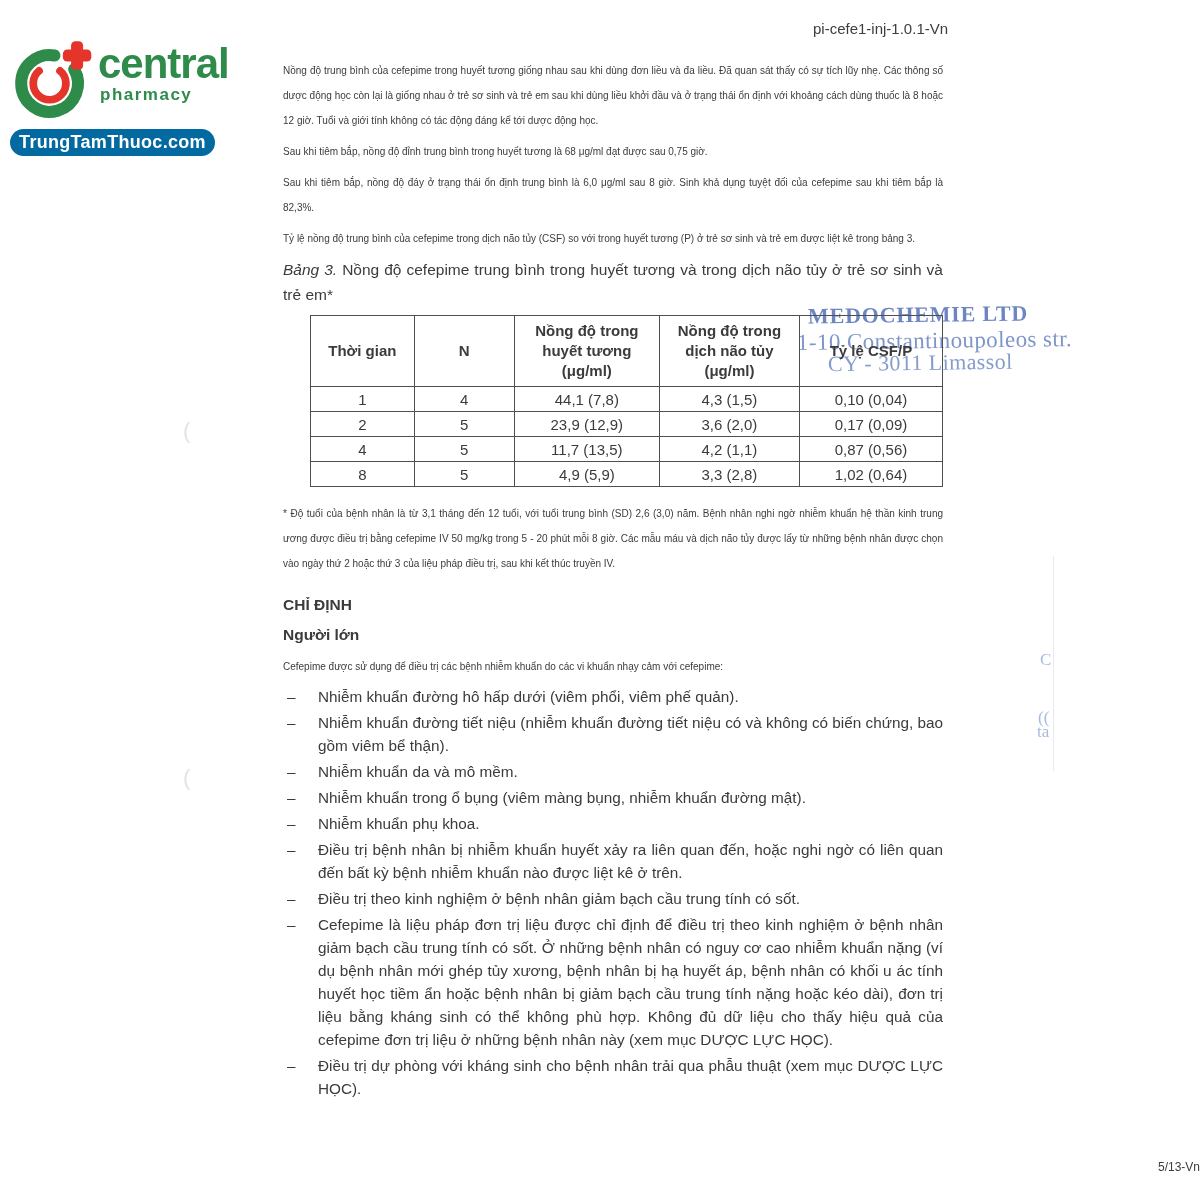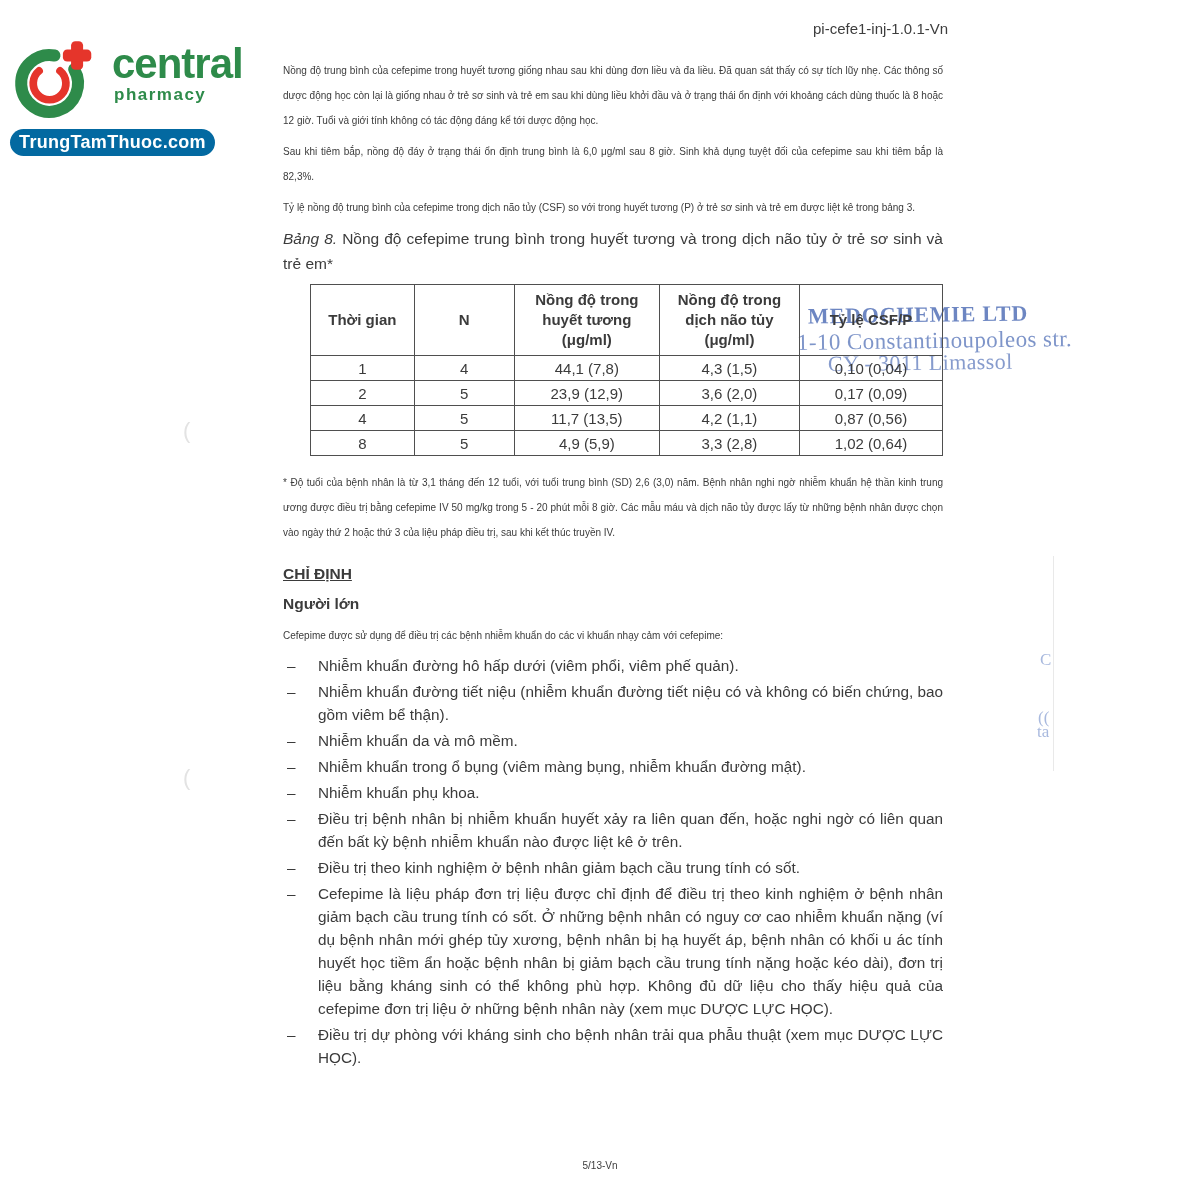--- a/index.html
+++ b/index.html
@@ -4,28 +4,28 @@
 <style>
   html,body{margin:0;padding:0;}
   body{
     width:1200px;height:1200px;position:relative;background:#ffffff;
     font-family:"Liberation Sans", sans-serif;color:#3b3b3b;overflow:hidden;
   }
   
   .logo{position:absolute;left:10px;top:34px;width:212px;}
   .logo-top{display:flex;align-items:flex-start;}
   .logo-icon{width:86px;height:92px;flex:0 0 auto;}
-  .logo-words{padding-top:10px;margin-left:16px;}
+  .logo-words{padding-top:10px;margin-left:2px;}
   .logo-brand{font-size:42px;line-height:40px;font-weight:700;color:#2e8b4a;letter-spacing:-1px;}
   .logo-sub{font-size:17px;font-weight:700;color:#2e8b4a;letter-spacing:1.5px;margin-top:1px;margin-left:2px;}
   .logo-pill{margin-top:3px;width:205px;height:27px;background:#0369a1;border-radius:15px;
     display:flex;align-items:center;justify-content:center;color:#fff;font-weight:700;font-size:18px;letter-spacing:.3px;}
   
   .doccode{position:absolute;left:813px;top:20px;font-size:15px;color:#3d3d3d;}
-  .footer{position:absolute;left:0;top:1160px;width:100%;text-align:center;font-size:10px;color:#3d3d3d;}
+  .footer{position:absolute;left:0;top:1160px;width:100%;text-align:right;font-size:12px;color:#3d3d3d;}
   
   .watermark{position:absolute;left:0;top:0;width:1200px;height:1016px;z-index:1;pointer-events:none;
     font-family:"Liberation Serif", serif;color:#5472b8;}
   .wm1{position:absolute;left:808px;top:302px;font-size:22px;font-weight:700;letter-spacing:.8px;opacity:.85;transform:rotate(-.8deg);}
   .wm2{position:absolute;left:797px;top:328px;font-size:23px;letter-spacing:.4px;opacity:.75;transform:rotate(-.8deg);white-space:nowrap;}
   .wm3{position:absolute;left:828px;top:350px;font-size:22px;letter-spacing:.4px;opacity:.7;transform:rotate(-.8deg);}
   
   .scanline{position:absolute;left:1053px;top:556px;width:1px;height:215px;background:#e9e9e9;}
   .edge-frag{position:absolute;font-size:17px;color:#93a8d6;opacity:.8;font-family:"Liberation Serif",serif;}
   .paren{position:absolute;font-size:22px;color:#e3e3e3;}
@@ -35,21 +35,21 @@
   .caption{margin:2px 0 8px 0;font-size:15.5px;line-height:25px;text-align:justify;}
   .it{font-style:italic;}
   
   table.pk{border-collapse:collapse;margin:6px 0 14px 27px;background:transparent;}
   table.pk th, table.pk td{border:1.6px solid #4f4f4f;text-align:center;vertical-align:middle;
     font-size:15px;color:#3b3b3b;background:transparent;}
   table.pk th{font-weight:700;padding:5px 6px;line-height:20px;height:52px;}
   table.pk td{height:24px;padding:0 4px;}
   .c1{width:96px}.c2{width:94px}.c3{width:140px}.c4{width:134px}.c5{width:138px}
   
-  .sec-h{font-size:15.5px;font-weight:700;margin:20px 0 0 0;text-decoration:underline;}
+  .sec-h{font-size:15.5px;font-weight:700;margin:20px 0 0 0;}
   .sec-sub{font-size:15.5px;font-weight:700;margin:12px 0 0 0;}
   .intro{margin-top:10px !important;}
   ul.dashlist{list-style:none;margin:6px 0 0 0;padding:0;}
   ul.dashlist li{display:flex;font-size:15.3px;line-height:23px;margin:0 0 3px 0;}
   ul.dashlist .dash{flex:0 0 31px;padding-left:4px;}
   ul.dashlist .li-text{flex:1;text-align:justify;}
 </style>
 </head>
 <body>
 
@@ -81,24 +81,25 @@
       <div class="logo-sub">pharmacy</div>
     </div>
   </div>
   <div class="logo-pill">TrungTamThuoc.com</div>
 </div>
 
 <div class="doccode">pi-cefe1-inj-1.0.1-Vn</div>
 
 <div class="content">
   <p>Nồng độ trung bình của cefepime trong huyết tương giống nhau sau khi dùng đơn liều và đa liều. Đã quan sát thấy có sự tích lũy nhẹ. Các thông số dược động học còn lại là giống nhau ở trẻ sơ sinh và trẻ em sau khi dùng liều khởi đầu và ở trạng thái ổn định với khoảng cách dùng thuốc là 8 hoặc 12 giờ. Tuổi và giới tính không có tác động đáng kể tới dược động học.</p>
+  <p>Sau khi tiêm bắp, nồng độ đỉnh trung bình trong huyết tương là 68 μg/ml đạt được sau 0,75 giờ.</p>
   <p>Sau khi tiêm bắp, nồng độ đáy ở trạng thái ổn định trung bình là 6,0 μg/ml sau 8 giờ. Sinh khả dụng tuyệt đối của cefepime sau khi tiêm bắp là 82,3%.</p>
   <p>Tỷ lệ nồng độ trung bình của cefepime trong dịch não tủy (CSF) so với trong huyết tương (P) ở trẻ sơ sinh và trẻ em được liệt kê trong bảng 3.</p>
 
-  <div class="caption"><span class="it">Bảng 8.</span><span> Nồng độ cefepime trung bình trong huyết tương và trong dịch não tủy ở trẻ sơ sinh và trẻ em*</span></div>
+  <div class="caption"><span class="it">Bảng 3.</span><span> Nồng độ cefepime trung bình trong huyết tương và trong dịch não tủy ở trẻ sơ sinh và trẻ em*</span></div>
 
   <table class="pk">
     <tbody>
         <tr>
       <th class="c1">Thời gian</th>
       <th class="c2">N</th>
       <th class="c3">Nồng độ trong huyết tương (μg/ml)</th>
       <th class="c4">Nồng độ trong dịch não tủy (μg/ml)</th>
       <th class="c5">Tỷ lệ CSF/P</th>
     </tr>

